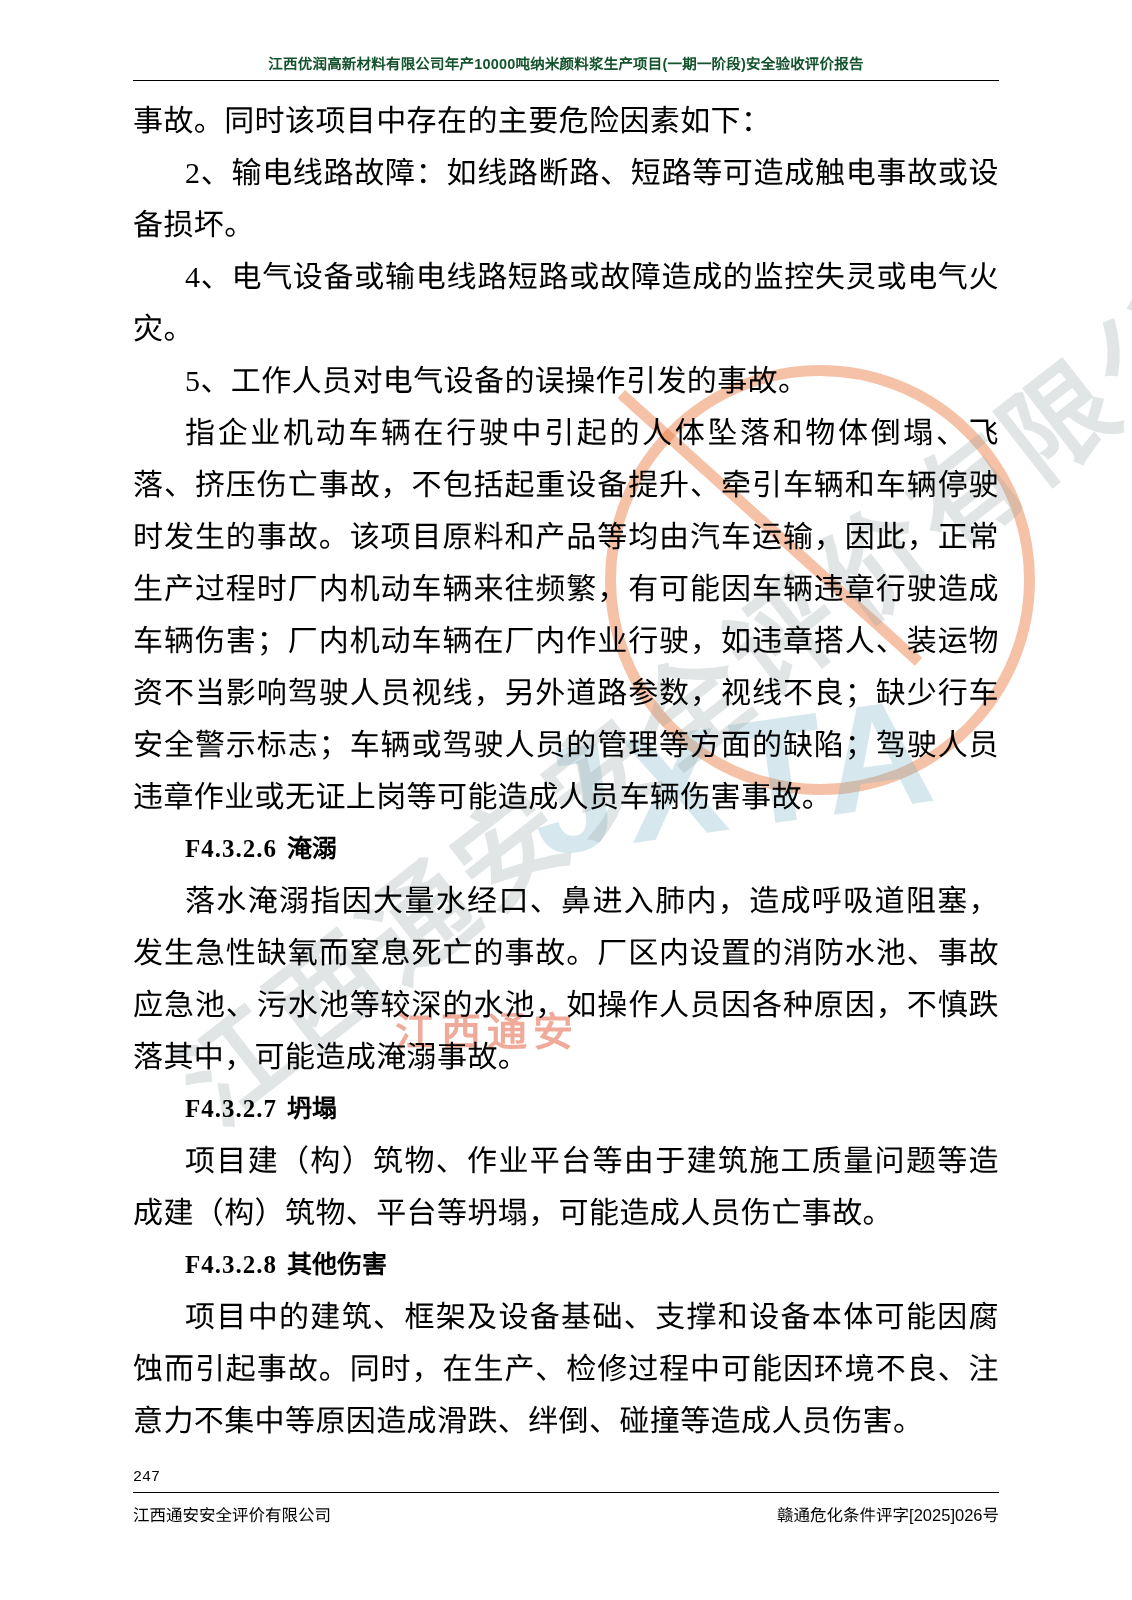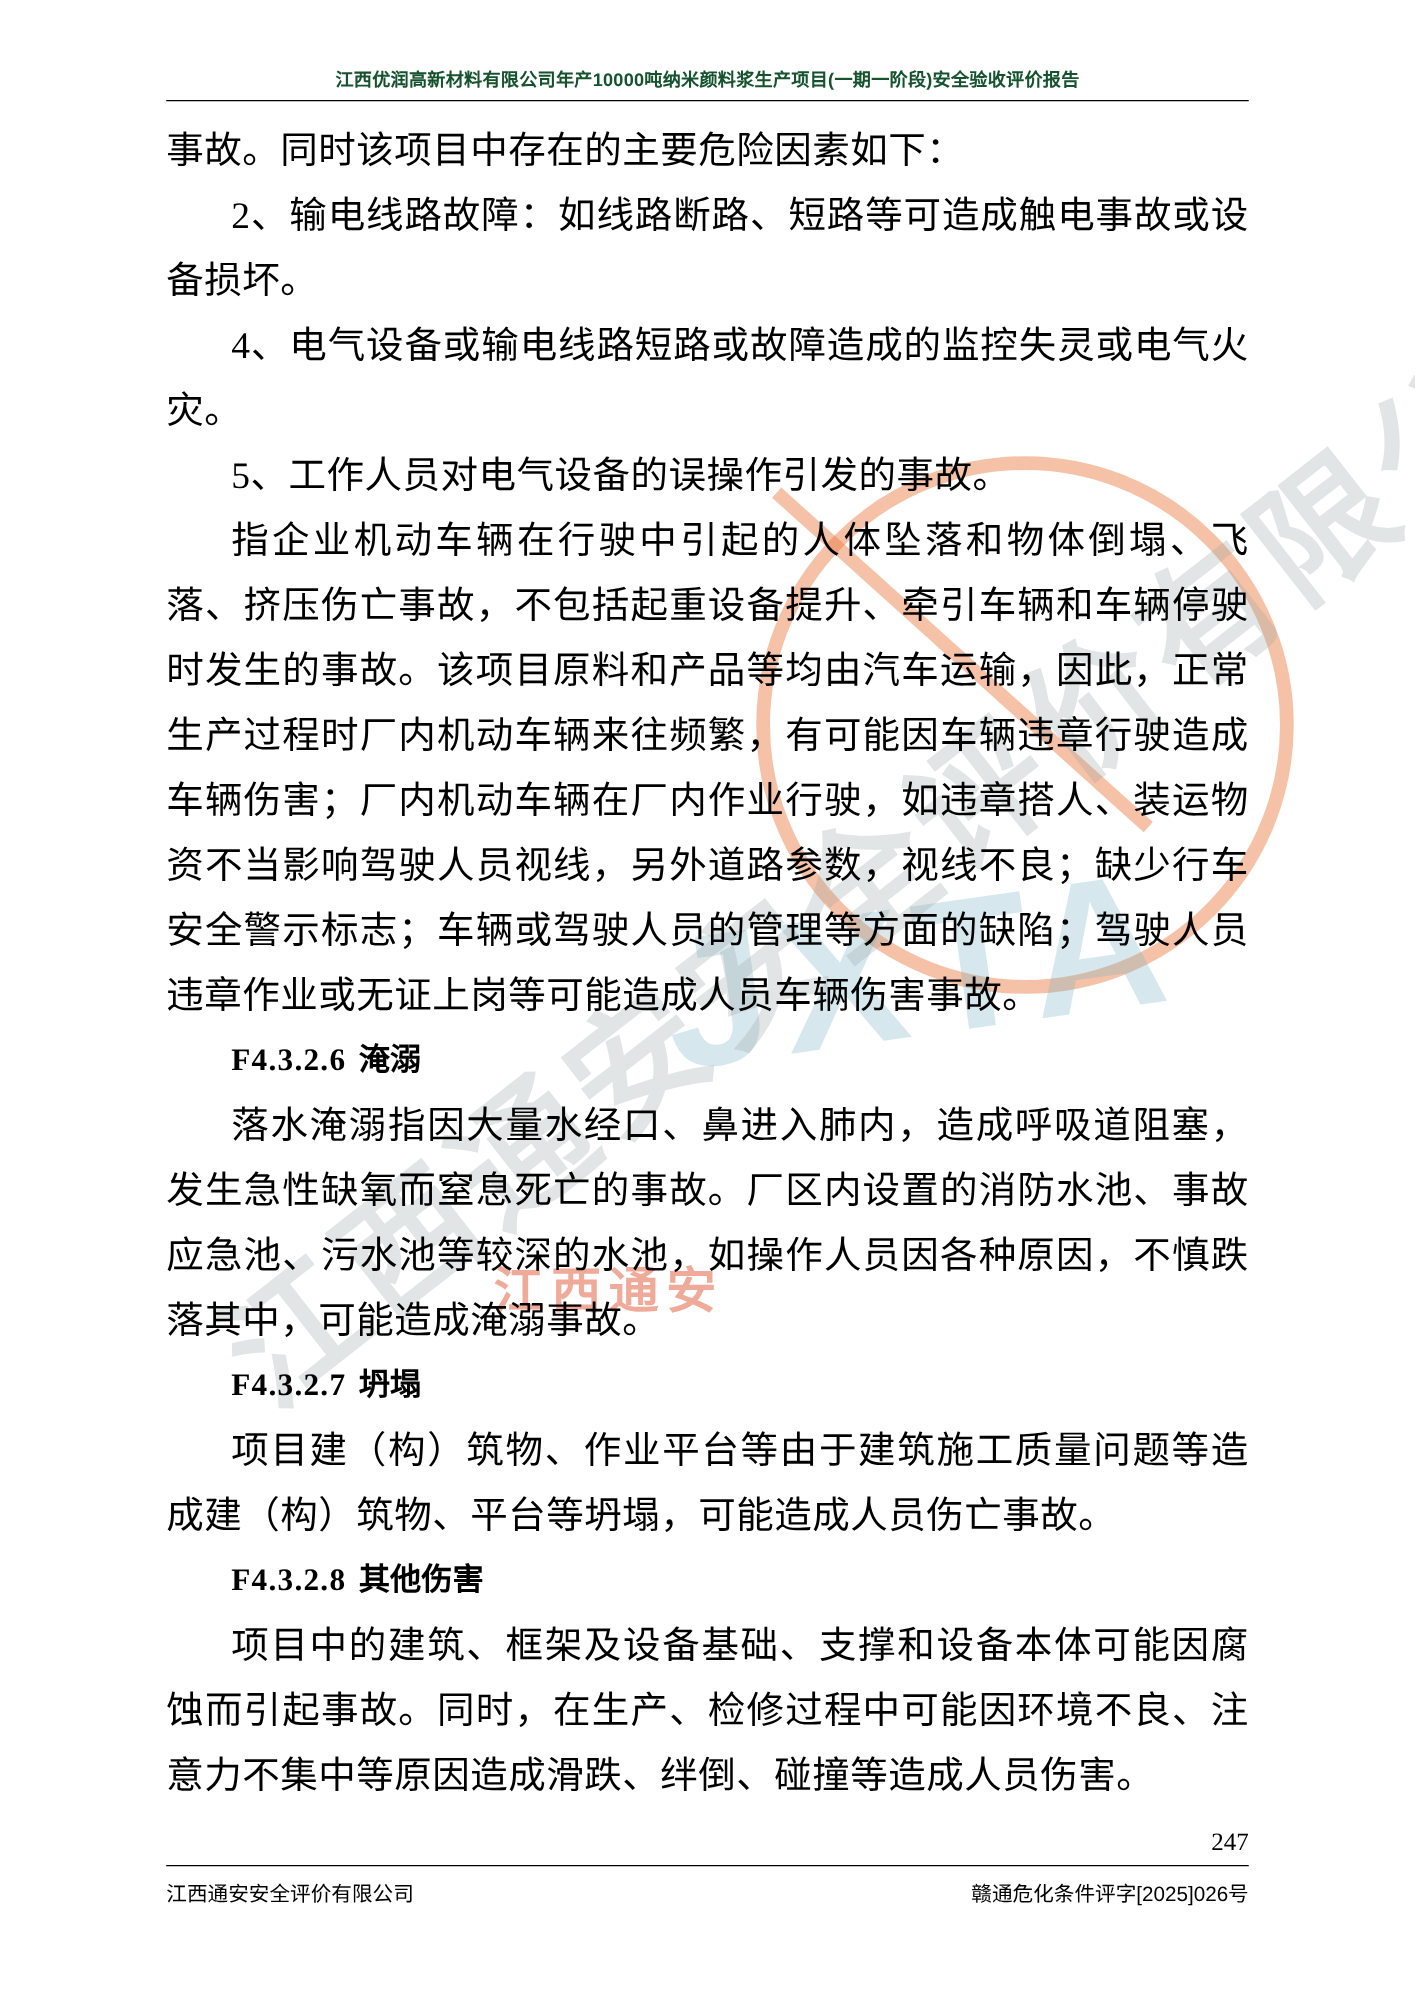--- a/index.html
+++ b/index.html
@@ -145,23 +145,23 @@
 
   
   .footer {
     position: absolute;
     left: 133px;
     bottom: 74px;
     width: 866px;
     z-index: 3;
   }
   .page-number {
-    text-align: right;
-    font-family: Liberation Serif, serif;
-    font-size: 20px;
+    text-align: left;
+    font-family: Liberation Mono, monospace;
+    font-size: 15px;
     margin-bottom: 6px;
     color: #000;
   }
   .footer-rule {
     border-bottom: 1.6px solid #000;
   }
   .footer-row {
     display: flex;
     justify-content: space-between;
     align-items: baseline;

